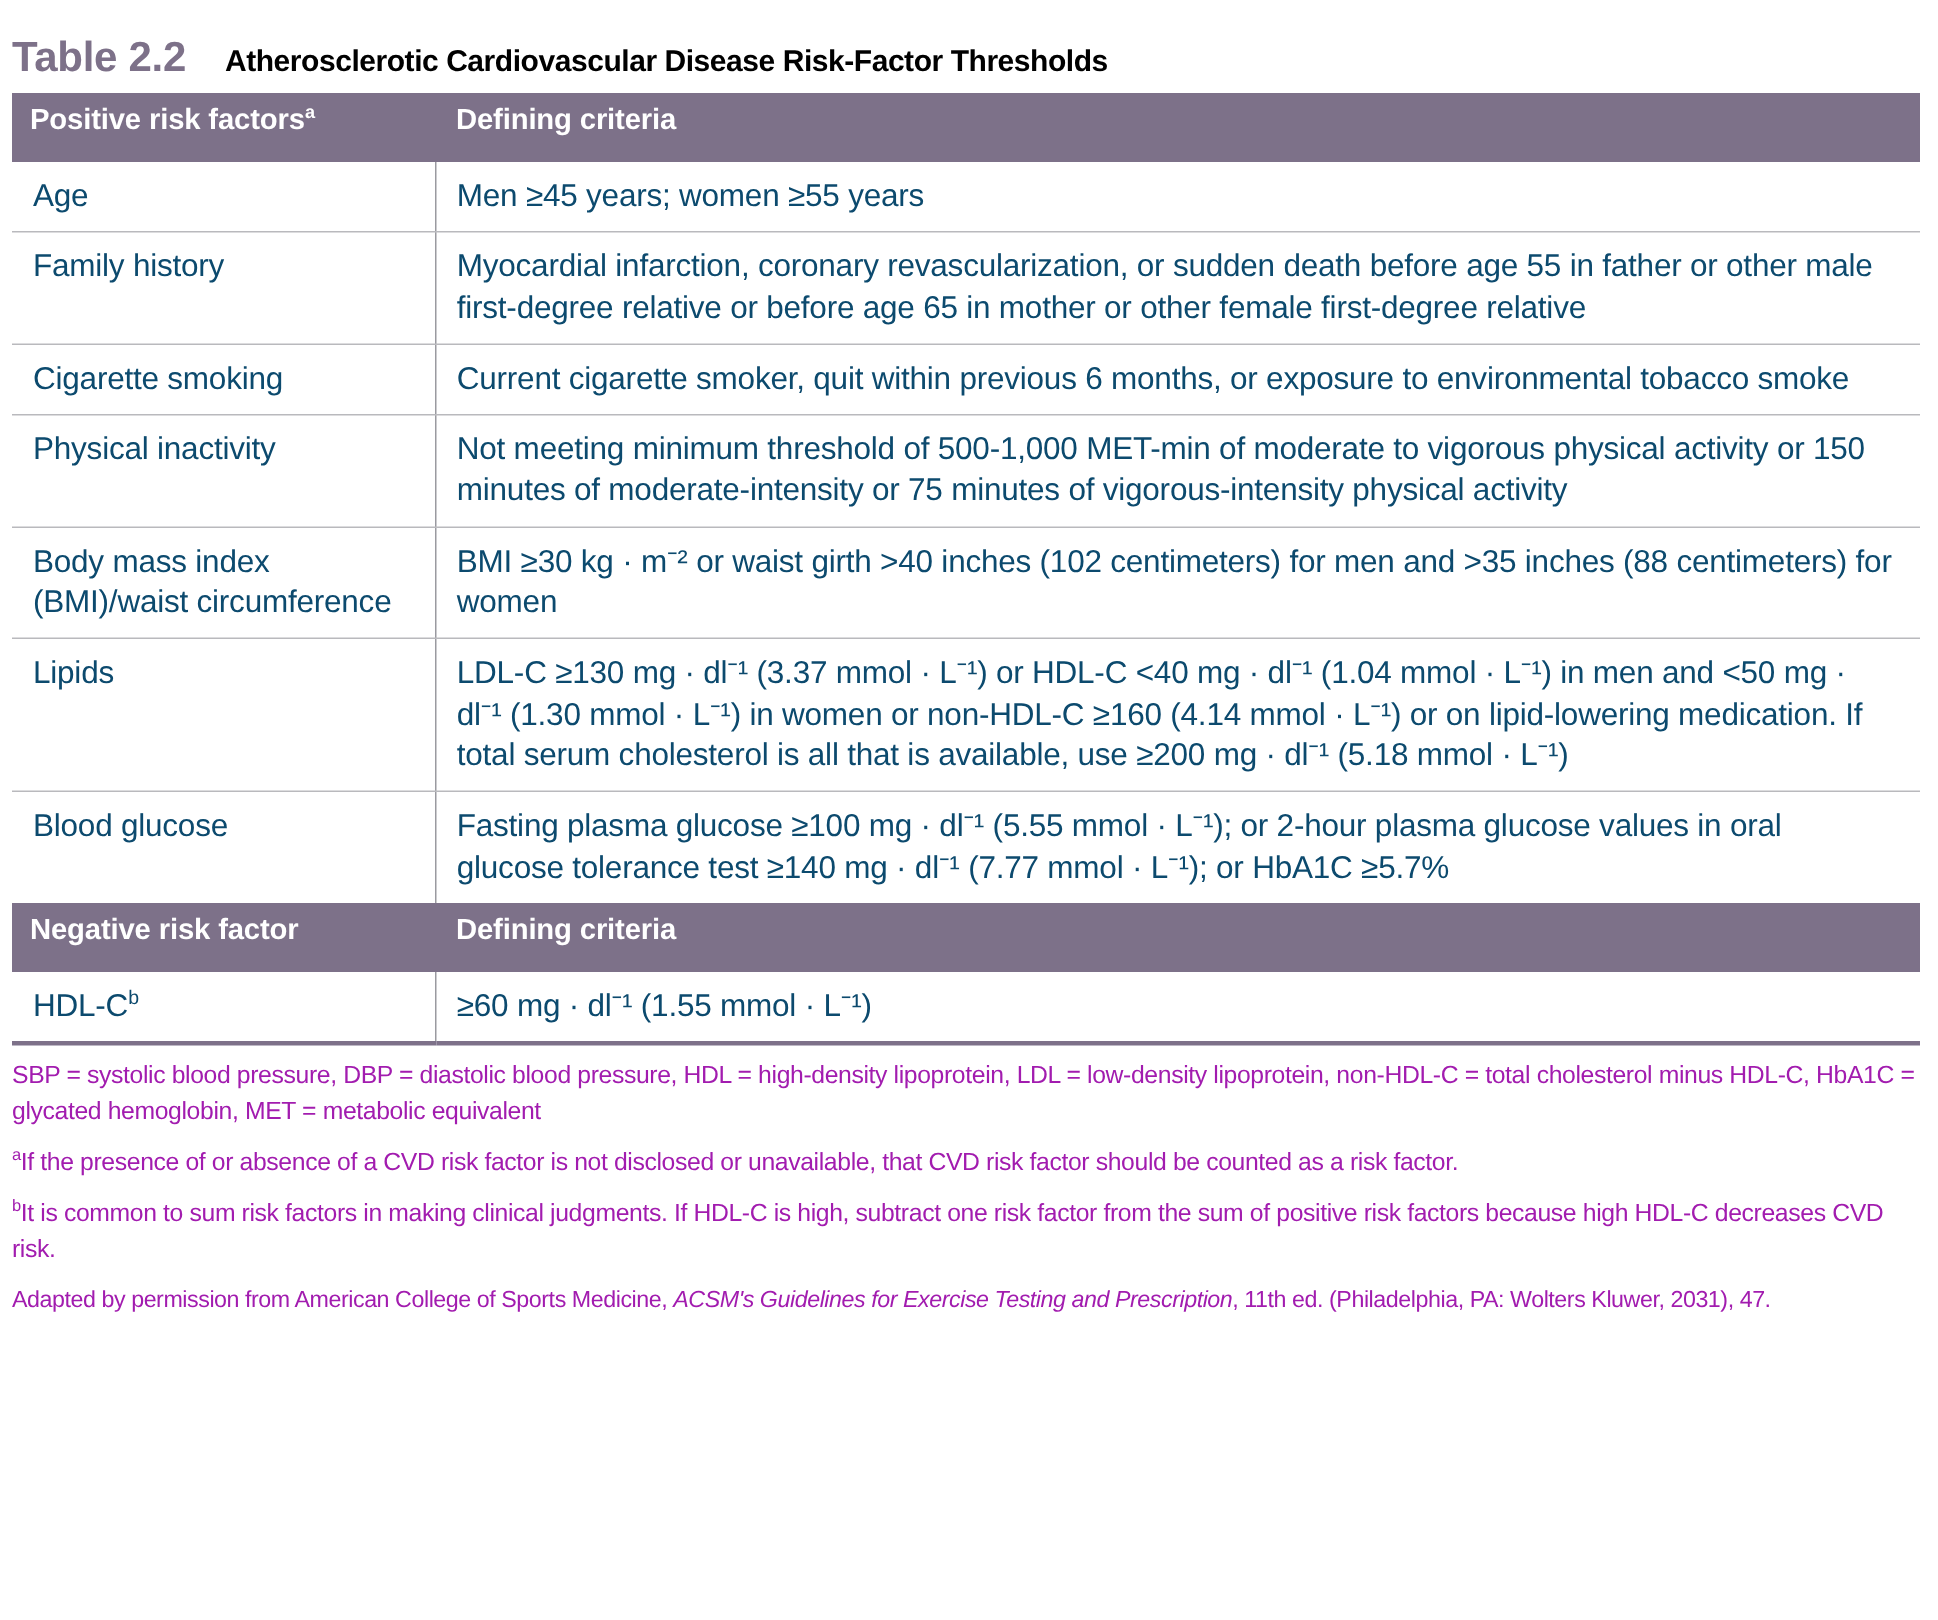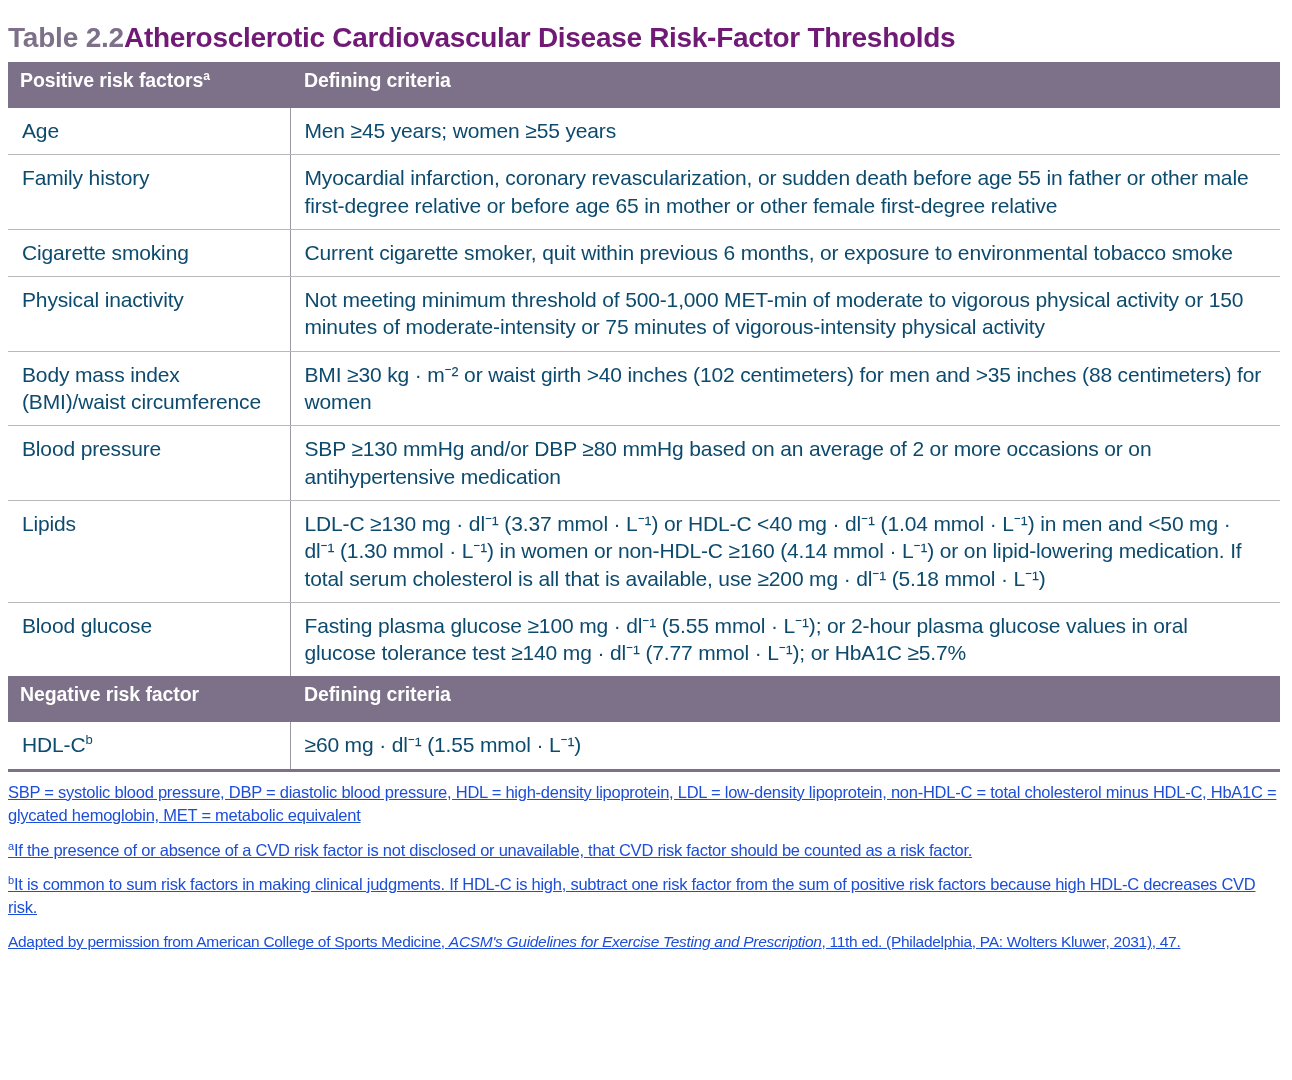--- a/index.html
+++ b/index.html
@@ -29,23 +29,24 @@
     padding: 22px 0 8px 8px;
     white-space: nowrap;
   }
   .title-label {
     font-size: 28px;
     font-weight: bold;
     color: #7d7189;
     letter-spacing: -0.2px;
   }
   .title-text {
-    font-size: 28px;
+    font-size: 20px;
     font-weight: bold;
-    color: #701a75;
+    color: #000000;
+    margin-left: 26px;
     letter-spacing: -0.3px;
   }
 
   
   .tbl {
     width: 1272px;
     margin-left: 8px;
     border-collapse: collapse;
     table-layout: fixed;
   }
@@ -99,24 +100,23 @@
 
   
   .notes {
     margin: 0 0 0 8px;
     width: 1272px;
     padding-top: 9px;
   }
   .note {
     font-size: 16.5px;
     line-height: 1.42;
-    color: #1d4ed8;
+    color: #a21caf;
     margin-bottom: 11px;
     letter-spacing: -0.25px;
-    text-decoration: underline;
   }
   .note:last-child { margin-bottom: 0; }
   .note .marker {
     font-size: 11px;
     vertical-align: super;
     line-height: 0;
   }
   .credit {
     font-size: 15.5px;
     line-height: 1.42;
@@ -160,24 +160,20 @@
       </tr>
       <tr class="body-row">
         <td class="col1">Physical inactivity</td>
         <td class="col2">Not meeting minimum threshold of 500-1,000 MET-min of moderate to vigorous physical activity or 150 minutes of moderate-intensity or 75 minutes of vigorous-intensity physical activity</td>
       </tr>
       <tr class="body-row">
         <td class="col1">Body mass index (BMI)/waist circumference</td>
         <td class="col2">BMI ≥30 kg · m⁻² or waist girth &gt;40 inches (102 centimeters) for men and &gt;35 inches (88 centimeters) for women</td>
       </tr>
       <tr class="body-row">
-        <td class="col1">Blood pressure</td>
-        <td class="col2">SBP ≥130 mmHg and/or DBP ≥80 mmHg based on an average of 2 or more occasions or on antihypertensive medication</td>
-      </tr>
-      <tr class="body-row">
         <td class="col1">Lipids</td>
         <td class="col2">LDL-C ≥130 mg · dl⁻¹ (3.37 mmol · L⁻¹) or HDL-C &lt;40 mg · dl⁻¹ (1.04 mmol · L⁻¹) in men and &lt;50 mg · dl⁻¹ (1.30 mmol · L⁻¹) in women or non-HDL-C ≥160 (4.14 mmol · L⁻¹) or on lipid-lowering medication. If total serum cholesterol is all that is available, use ≥200 mg · dl⁻¹ (5.18 mmol · L⁻¹)</td>
       </tr>
       <tr class="body-row pre-hdr">
         <td class="col1">Blood glucose</td>
         <td class="col2">Fasting plasma glucose ≥100 mg · dl⁻¹ (5.55 mmol · L⁻¹); or 2-hour plasma glucose values in oral glucose tolerance test ≥140 mg · dl⁻¹ (7.77 mmol · L⁻¹); or HbA1C ≥5.7%</td>
       </tr>
 
       <tr class="hdr-row">
         <td class="col1">Negative risk factor</td>

